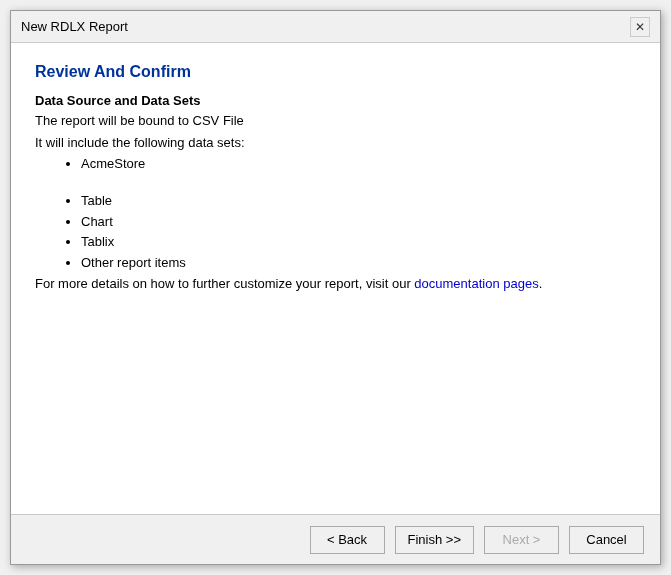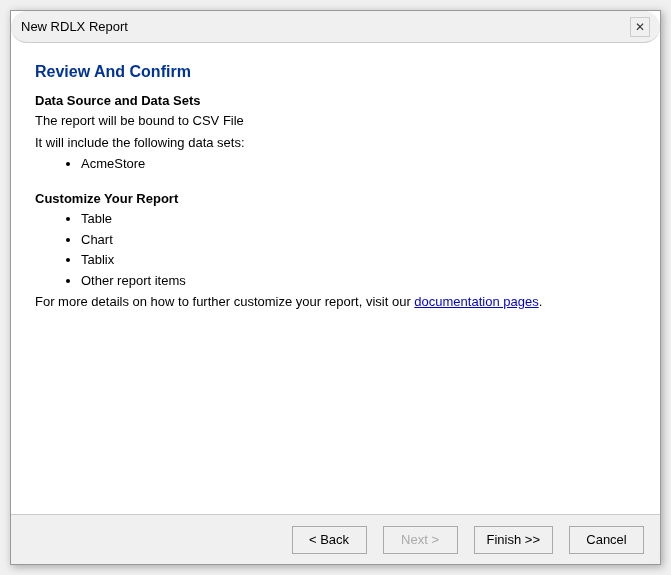--- a/index.html
+++ b/index.html
@@ -30,21 +30,20 @@
     }
 
     .title-bar {
       background: #f0f0f0;
       border-bottom: 1px solid #ccc;
       padding: 6px 10px;
       display: flex;
       align-items: center;
       justify-content: space-between;
       height: 32px;
-      border-radius: 16px;
     }
 
     .title-bar-text {
       font-size: 13px;
       color: #000;
     }
 
     .close-btn {
       width: 20px;
       height: 20px;
@@ -91,32 +90,31 @@
     .bullet-list {
       list-style: disc;
       margin-left: 46px;
       margin-top: 2px;
       color: #000;
       line-height: 1.6;
     }
 
     .link {
       color: #0000cc;
-      text-decoration: underline;
       cursor: pointer;
     }
 
     .dialog-footer {
       border-top: 1px solid #ccc;
       background: #f0f0f0;
       padding: 10px 16px;
       display: flex;
       align-items: center;
       justify-content: flex-end;
-      gap: 16px;
+      gap: 10px;
       height: 50px;
     }
 
     .footer-btn {
       min-width: 75px;
       height: 28px;
       background: #f0f0f0;
       border: 1px solid #aaa;
       padding: 0 12px;
       font-size: 13px;
@@ -145,32 +143,31 @@
     <div class="section">
       <div class="section-heading">Data Source and Data Sets</div>
       <div class="section-text">The report will be bound to CSV File</div>
       <div class="section-text">It will include the following data sets:</div>
       <ul class="bullet-list">
         <li>AcmeStore</li>
       </ul>
     </div>
 
     <div class="section">
-      <div class="section-heading">Customize Your Report</div>
       <ul class="bullet-list">
         <li>Table</li>
         <li>Chart</li>
         <li>Tablix</li>
         <li>Other report items</li>
       </ul>
       <div class="section-text">
         <span>For more details on how to further customize your report, visit our </span><a class="link">documentation pages</a><span>.</span>
       </div>
     </div>
   </div>
 
   <div class="dialog-footer">
     <button class="footer-btn">&lt; Back</button>
+    <button class="footer-btn">Finish &gt;&gt;</button>
     <button class="footer-btn" disabled="">Next &gt;</button>
-    <button class="footer-btn">Finish &gt;&gt;</button>
     <button class="footer-btn">Cancel</button>
   </div>
 </div>
 
 </body></html>

